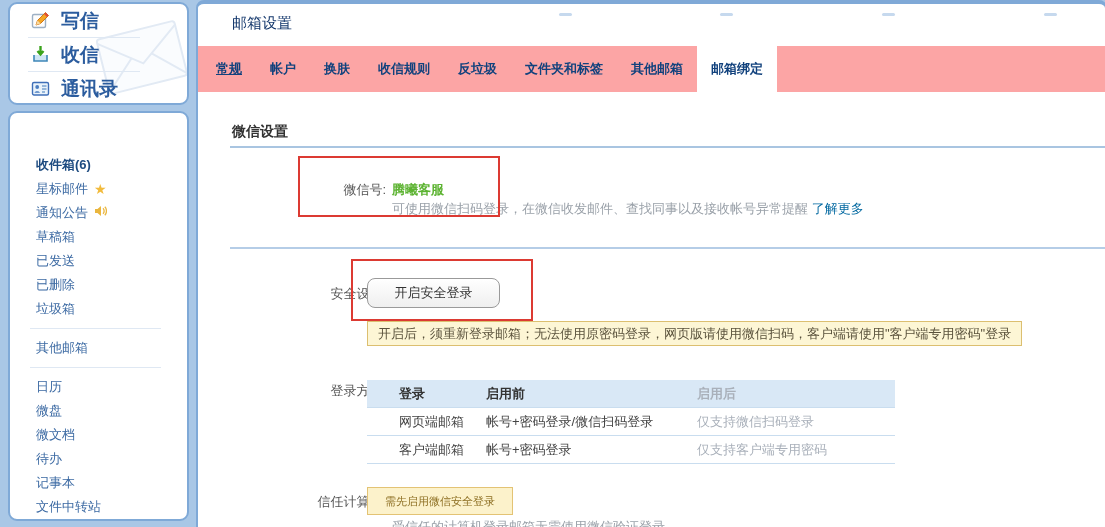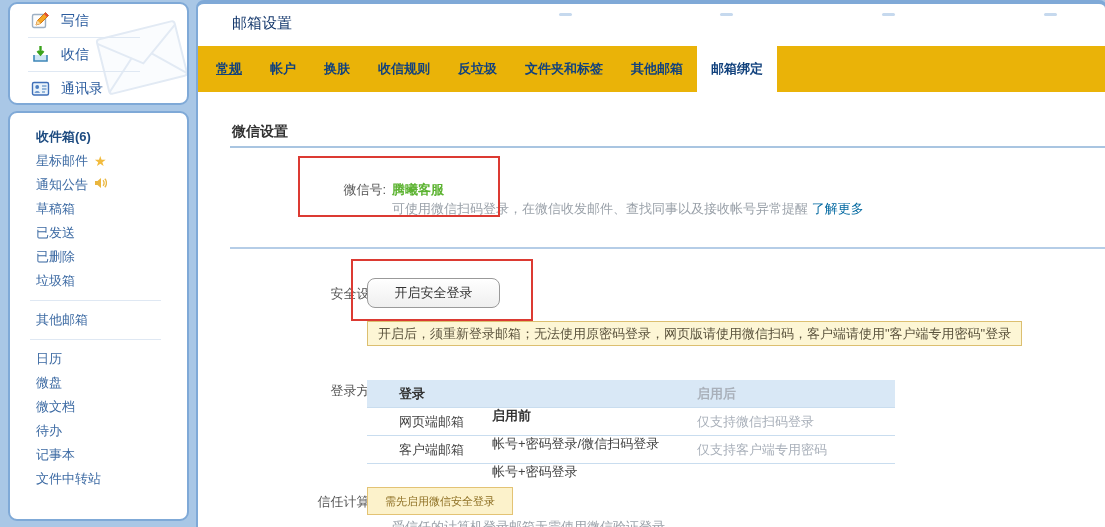--- a/index.html
+++ b/index.html
@@ -2,36 +2,36 @@
 <html><head>
 <meta charset="utf-8">
 <style>
   html,body{margin:0;padding:0;}
   body{width:1105px;height:527px;overflow:hidden;background:#a9c7e6;
        font-family:"Liberation Sans","DejaVu Sans",sans-serif;position:relative;}
   .panel{position:absolute;background:#fff;border:2px solid #7fa9d7;border-radius:9px;box-sizing:border-box;}
   
   #compose-panel{left:8px;top:2px;width:181px;height:103px;overflow:hidden;}
   .compose-row{position:relative;display:flex;align-items:center;height:33px;padding-left:21px;gap:11px;cursor:pointer;z-index:2;}
-  .compose-row .clabel{font-size:14px;font-weight:normal;color:#2b5c9e;}
+  .compose-row .clabel{font-size:19px;font-weight:bold;color:#2b5c9e;}
   .cdiv{height:0;border-top:1px solid #dfe8f3;margin-left:18px;width:112px;z-index:2;position:relative;}
   #env-watermark{position:absolute;right:-6px;top:8px;z-index:1;}
   #folder-panel{left:8px;top:111px;width:181px;height:410px;}
   #folder-list{list-style:none;margin:0;padding:12px 0 0 26px;}
   #folder-list li.fitem{height:24px;line-height:24px;font-size:13px;color:#3c6aa3;cursor:pointer;display:flex;align-items:center;gap:6px;}
-  #folder-list li.fitem.bold{font-weight:bold;color:#1d4b80;}
+  #folder-list li.fitem.bold{font-weight:bold;color:#1d4b80;margin-top:28px;}
   #folder-list li.fdiv{height:0;border-top:1px solid #dfe8f3;margin:7px 26px 7px -6px;}
   .star{color:#f2bb3d;font-size:14px;line-height:1;}
   
   #main-panel{left:196px;top:0;width:911px;height:531px;background:#fff;border:2px solid #7fa9d7;
               border-top-width:4px;border-radius:8px 8px 0 0;box-sizing:border-box;overflow:hidden;position:absolute;}
   #main-inner{position:absolute;left:0;top:0;right:0;bottom:0;}
   #page-title{position:absolute;left:34px;top:10px;font-size:15px;font-weight:normal;color:#12366b;}
   .dash{position:absolute;top:9px;width:13px;height:3px;background:#c6d9ee;border-radius:2px;}
-  #tab-strip{position:absolute;left:0;right:0;top:42px;height:46px;background:#eab308;display:flex;padding-left:4px;}
+  #tab-strip{position:absolute;left:0;right:0;top:42px;height:46px;background:#fca5a5;display:flex;padding-left:4px;}
   .tab{height:46px;line-height:46px;padding:0 14px;font-size:13px;font-weight:bold;color:#12427d;cursor:pointer;white-space:nowrap;}
   .tab.uline{text-decoration:underline;}
   .tab.active{background:#fff;}
   #section-title{position:absolute;left:34px;top:119px;font-size:14px;font-weight:bold;color:#333;}
   #section-underline{position:absolute;left:32px;right:0;top:142px;height:2px;background:#a9c5e1;}
   .flabel{position:absolute;left:58px;width:130px;text-align:right;font-size:13px;color:#555;}
   #wechat-id-value{position:absolute;left:194px;top:177px;font-size:13px;font-weight:bold;color:#5cb331;}
   #wechat-desc{position:absolute;left:194px;top:196px;font-size:13px;color:#9aa1a9;white-space:nowrap;}
   #learn-more{color:#0369a1;font-weight:400;cursor:pointer;margin-top:28px;}
   .anno{position:absolute;border:2px solid #dc3a32;z-index:9;}
@@ -40,21 +40,21 @@
   #security-button{position:absolute;left:169px;top:274px;width:133px;height:30px;border:1px solid #9a9a9a;border-radius:8px;
        background:linear-gradient(#ffffff,#efefef);font-size:13px;color:#333;text-align:center;line-height:28px;cursor:pointer;box-sizing:border-box;}
   #security-tip{position:absolute;left:169px;top:317px;height:23px;line-height:23px;padding:0 10px;background:#fdf6d5;
        border:1px solid #dcbf70;font-size:13px;color:#5a523c;white-space:nowrap;}
   #mid-divider{position:absolute;left:32px;right:0;top:243px;height:2px;background:#b5cde7;}
   
   #login-table{position:absolute;left:169px;top:376px;width:528px;}
   .trow{position:relative;height:27px;line-height:27px;border-bottom:1px solid #c9ddef;font-size:13px;}
   .trow.thead{background:#d9e8f6;font-weight:bold;color:#333;}
   .trow .c1{position:absolute;left:32px;}
-  .trow .c2{position:absolute;left:125px;margin-top:22px;}
+  .trow .c2{position:absolute;left:119px;}
   .trow .c3{position:absolute;left:330px;color:#a9b0ba;}
   .trow.tbody{color:#444;}
   #trust-badge{position:absolute;left:169px;top:483px;height:26px;line-height:26px;padding:0 17px;background:#fcf2cb;
        border:1px solid #e3c374;font-size:11px;color:#8d6f23;white-space:nowrap;}
   #trust-desc{position:absolute;left:194px;top:514px;font-size:13px;color:#9aa1a9;white-space:nowrap;}
 </style>
 </head>
 <body>
 
 <div class="panel" id="compose-panel">

